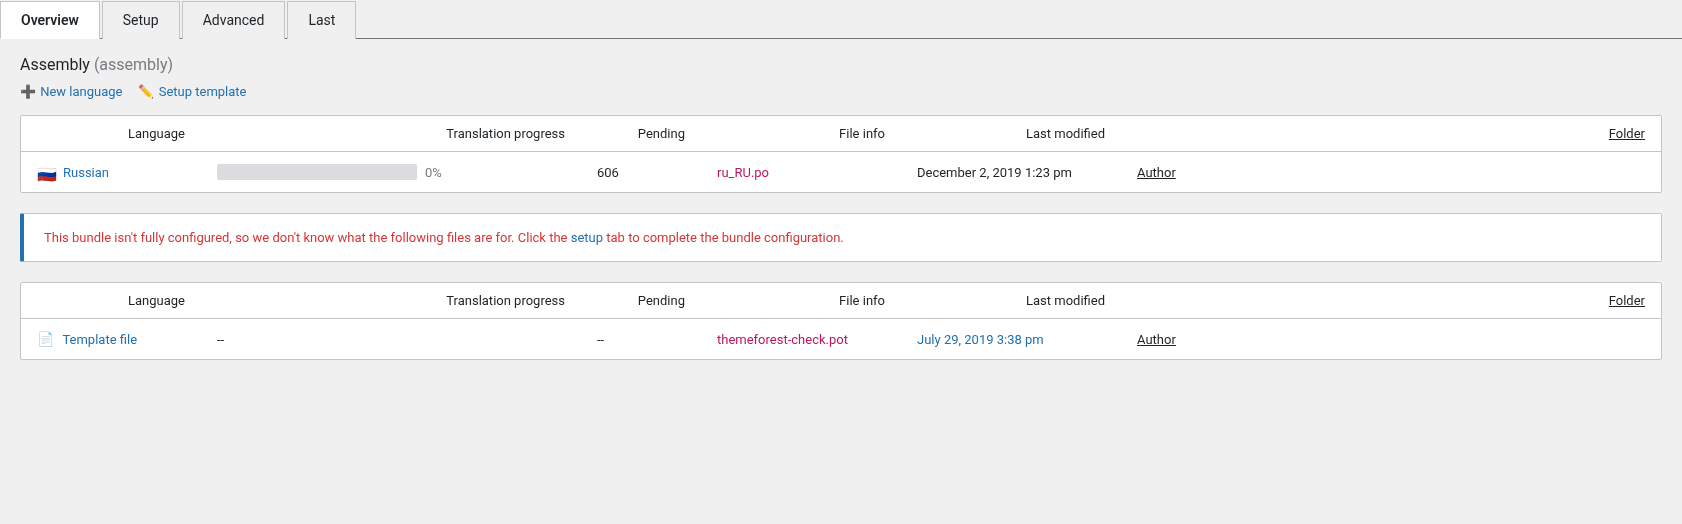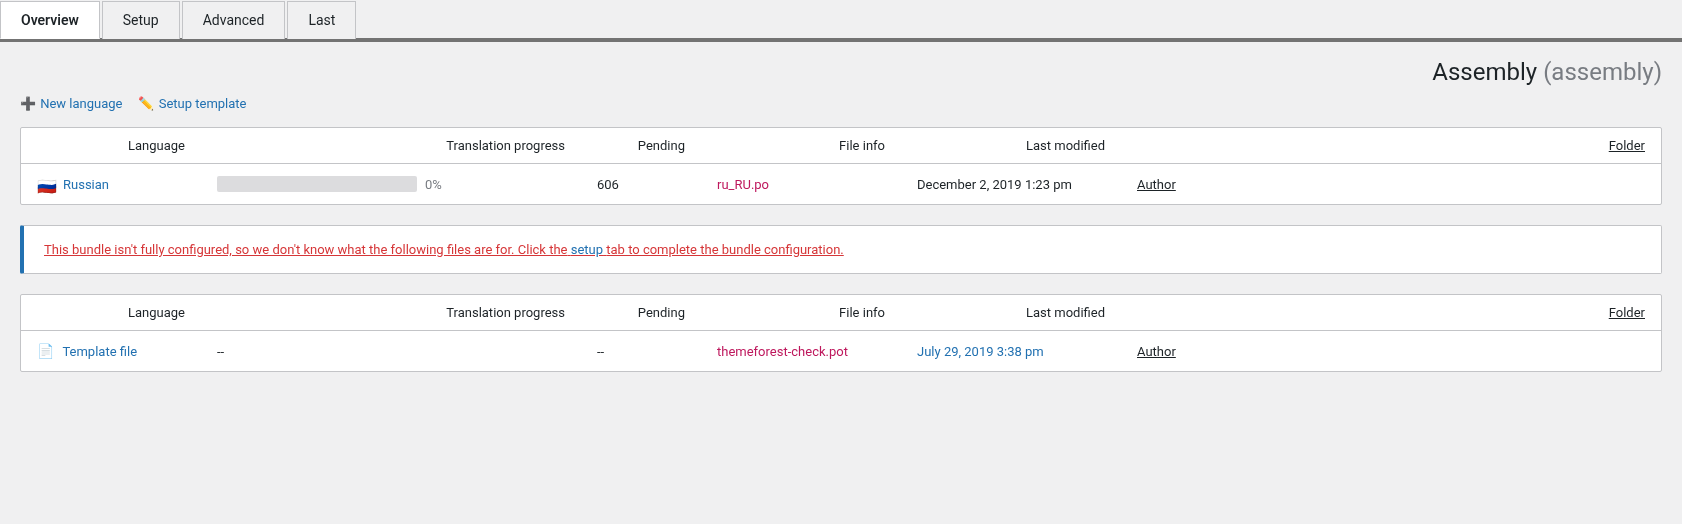--- a/index.html
+++ b/index.html
@@ -14,21 +14,21 @@
     .page-wrapper {
       background: #f0f0f1;
       padding: 0;
       min-height: 524px;
     }
 
     
     .tabs-bar {
       display: flex;
       background: #f0f0f1;
-      border-bottom: 4px solid #737373;
+      border-bottom: 1px solid #737373;
       padding: 0 0 0 0;
       gap: 0;
     }
     .tab-item {
       padding: 10px 20px;
       background: #f0f0f1;
       border: 1px solid #c3c4c7;
       border-bottom: none;
       cursor: pointer;
       font-size: 14px;
@@ -43,25 +43,24 @@
       font-weight: 600;
     }
 
     
     .main-content {
       background: #f0f0f1;
       padding: 16px 20px;
     }
 
     .page-title {
-      font-size: 24px;
+      font-size: 16px;
       font-weight: 400;
       margin-bottom: 10px;
       color: #1d2327;
-      text-align: right;
     }
     .page-title .subtitle {
       color: #787c82;
       font-weight: 400;
     }
 
     .action-bar {
       display: flex;
       align-items: center;
       gap: 16px;
@@ -174,21 +173,20 @@
     }
     .additional-title {
       font-size: 16px;
       font-weight: 600;
       margin-bottom: 10px;
       color: #1d2327;
     }
     .additional-desc {
       font-size: 13px;
       color: #d63638;
-      text-decoration: underline;
     }
     .additional-desc a {
       color: #2271b1;
       text-decoration: none;
     }
 
     
     .file-doc-icon {
       color: #2271b1;
       margin-right: 4px;

